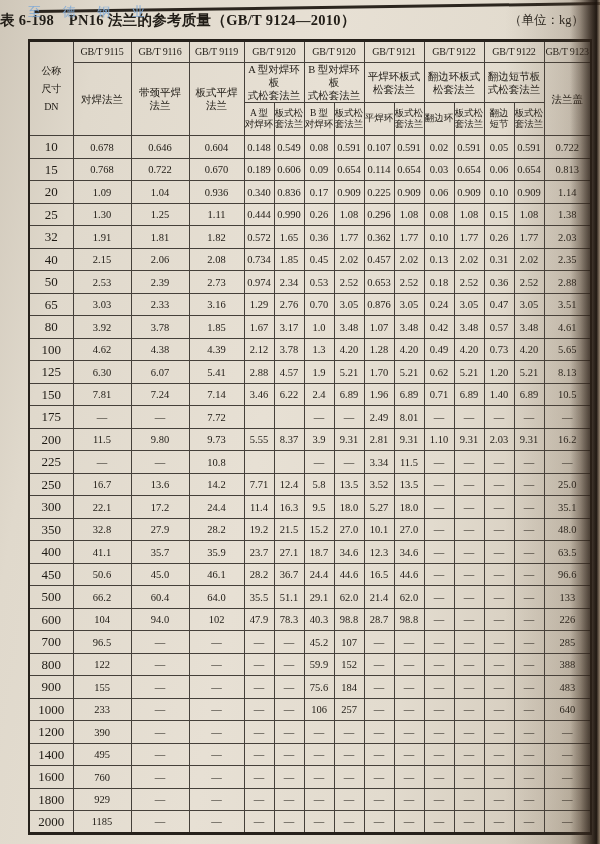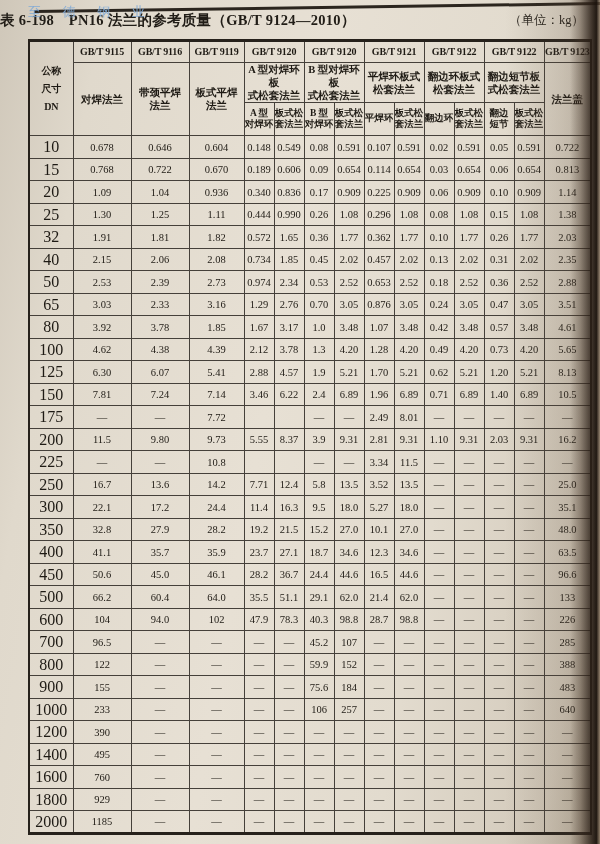--- a/index.html
+++ b/index.html
@@ -22,32 +22,32 @@
   .unit-label{position:absolute;right:16px;top:12px;font-size:12.5px;z-index:2;}
   table{
     position:absolute;left:28px;top:39px;width:562px;z-index:2;
     border-collapse:collapse;table-layout:fixed;
     border:2px solid #26211b;border-top-width:3px;border-bottom-width:3px;
   }
   th,td{
     border:1px solid #45403a;text-align:center;vertical-align:middle;
     padding:0;white-space:pre-line;overflow:hidden;color:#1e1a14;
   }
-  thead th{font-weight:bold;line-height:1.25;}
+  thead th{font-weight:normal;line-height:1.25;}
   .r-std{height:22px;}
   .r-std th{font-size:10px;white-space:nowrap;letter-spacing:-0.2px;}
   .r-group{height:40px;}
   .r-group th{font-size:10px;}
   .r-sub{height:33px;}
   .r-sub th{font-size:9.5px;}
   .corner-th{font-size:11px;line-height:1.8;white-space:pre-line !important;margin-left:40px;}
   .type-th{font-size:10.5px !important;white-space:pre-line !important;}
   tbody tr{height:22.5px;}
   tbody td{font-size:10.5px;white-space:nowrap;}
-  tbody td.dn-cell{font-size:16px;}
+  tbody td.dn-cell{font-size:13px;}
   .page-shade{position:absolute;top:0;right:0;width:95px;height:844px;z-index:4;pointer-events:none;
     background:linear-gradient(to right, rgba(92,74,56,0) 0%, rgba(92,74,56,0.16) 60%, rgba(80,62,46,0.3) 100%);}
   .page-edge{position:absolute;top:0;right:0;width:30px;height:844px;z-index:5;pointer-events:none;
     background:linear-gradient(to right, rgba(70,54,40,0) 0%, rgba(60,45,33,0.35) 35%, rgba(40,29,21,0.82) 72%, rgba(26,18,12,0.95) 88%, rgba(135,112,88,0.55) 100%);}
 </style>
 </head>
 <body>
 
 <div class="watermark">
   <div class="wm-company">至 德 钢 业</div>

